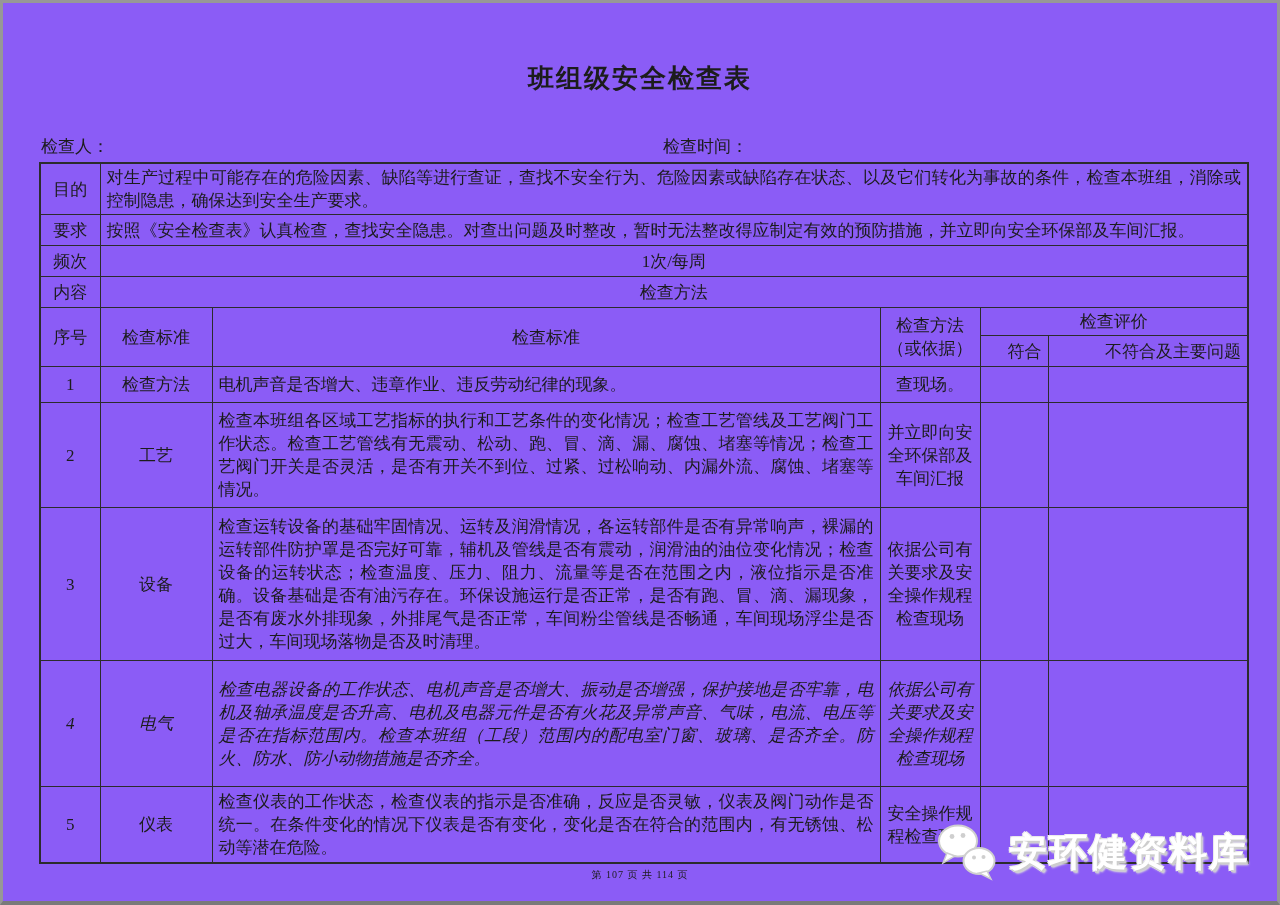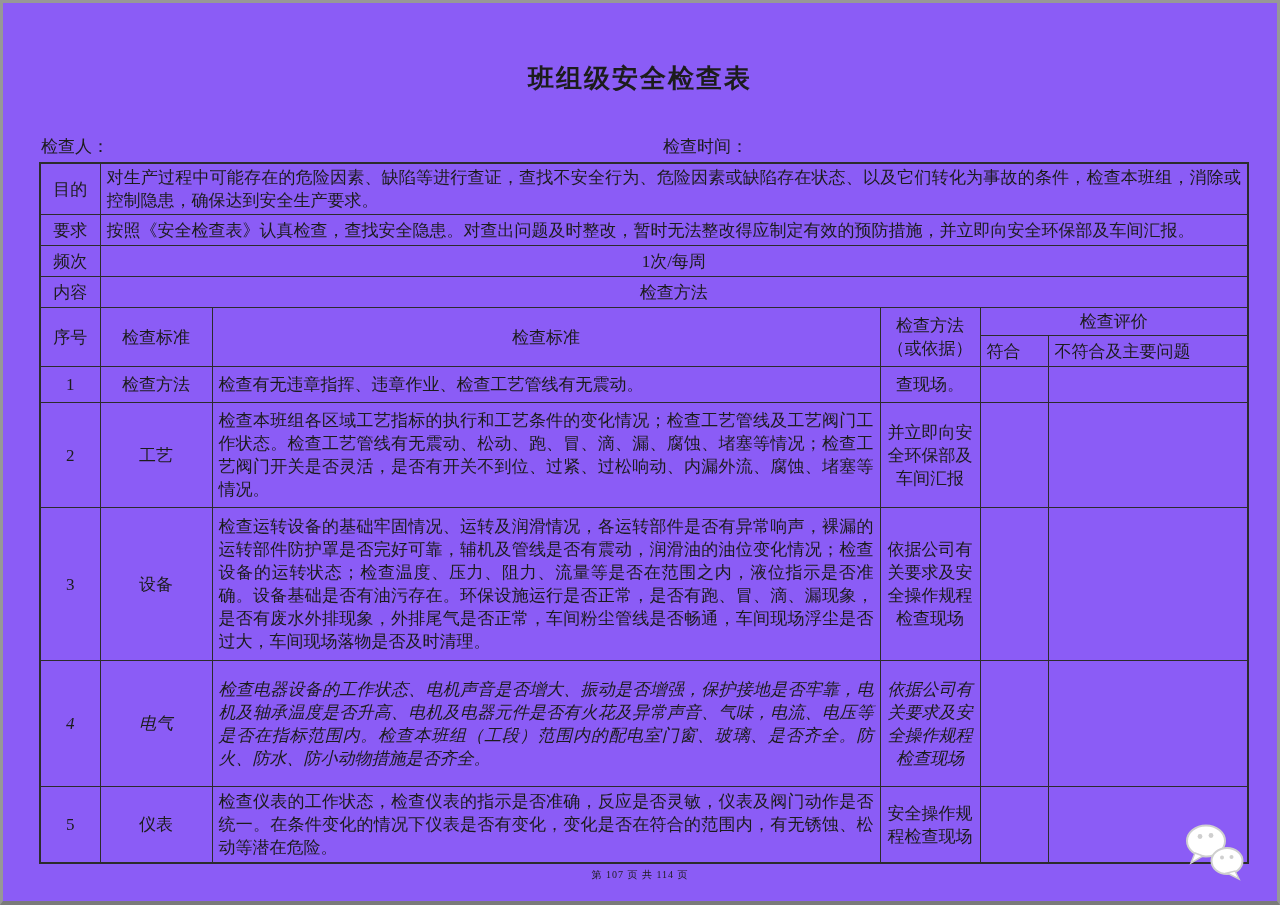--- a/index.html
+++ b/index.html
@@ -49,21 +49,21 @@
   td.ctr{text-align:center;}
   td.txt{text-align:justify;padding:3px 9px;line-height:24px;}
   td.std{text-align:justify;padding:3px 7px;}
   td.mth{text-align:center;padding:2px 13px;font-size:16px;}
   .method-head div{white-space:nowrap;}
   tr.r-purpose td{height:46px;}
   tr.r-req td{height:26px;}
   tr.r-freq td{height:26px;}
   tr.r-content td{height:26px;}
   tr.head-a td{height:22px;text-align:center;}
-  tr.head-b td{height:26px;text-align:left;}
+  tr.head-b td{height:26px;text-align:right;}
   tr.row-1 td{height:31px;}
   tr.row-2 td{height:100px;}
   tr.row-3 td{height:148px;}
   tr.row-4 td{height:121px;font-style:italic;}
   tr.row-5 td{height:71px;}
   .footer{
     margin-top:4px;
     text-align:center;
     font-size:10px;
     letter-spacing:1px;
@@ -136,21 +136,21 @@
         <td colspan="2">检查评价</td>
       </tr>
       <tr class="head-b">
         <td>符合</td>
         <td>不符合及主要问题</td>
       </tr>
 
       <tr class="row-1">
         <td class="ctr">1</td>
         <td class="ctr">检查方法</td>
-        <td class="std">检查有无违章指挥、违章作业、检查工艺管线有无震动。</td>
+        <td class="std">电机声音是否增大、违章作业、违反劳动纪律的现象。</td>
         <td class="mth">查现场。</td>
         <td></td>
         <td></td>
       </tr>
       <tr class="row-2">
         <td class="ctr">2</td>
         <td class="ctr">工艺</td>
         <td class="std">检查本班组各区域工艺指标的执行和工艺条件的变化情况；检查工艺管线及工艺阀门工作状态。检查工艺管线有无震动、松动、跑、冒、滴、漏、腐蚀、堵塞等情况；检查工艺阀门开关是否灵活，是否有开关不到位、过紧、过松响动、内漏外流、腐蚀、堵塞等情况。</td>
         <td class="mth">并立即向安全环保部及车间汇报</td>
         <td></td>
@@ -193,15 +193,16 @@
         <ellipse cx="44" cy="38" rx="15.5" ry="13"></ellipse>
         <path d="M52 48 L56 56 L44 50 Z" stroke-width="1.5"></path>
       </g>
       <g fill="#cfcfcf" stroke="none">
         <circle cx="17" cy="13.5" r="2.4"></circle>
         <circle cx="28" cy="12.5" r="2.4"></circle>
         <circle cx="39" cy="34.5" r="2"></circle>
         <circle cx="48.5" cy="34" r="2"></circle>
       </g>
     </svg>
+    <span class="wm-text">安环健资料库</span>
   </div>
 
 </div>
 
 </body></html>

